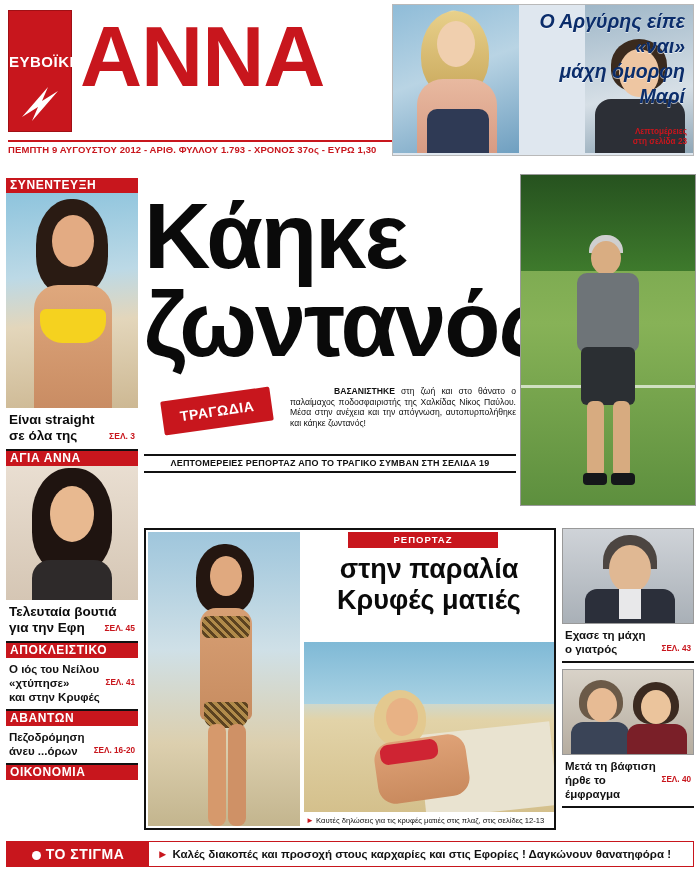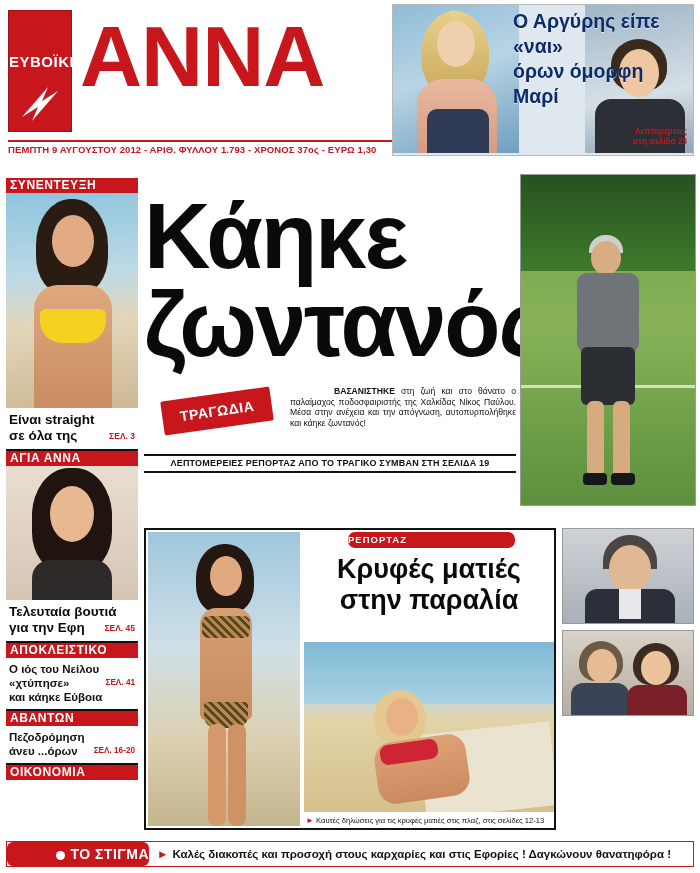--- a/index.html
+++ b/index.html
@@ -152,22 +152,24 @@
     position: absolute;
     left: 10px; top: 94px;
     width: 90px; height: 56px;
     background: #2c2f36;
     border-radius: 16px 16px 0 0;
   }
   .promo-text {
     position: absolute;
     left: 120px; top: 4px;
     width: 178px;
+    text-align: right;
     padding-right: 6px;
     box-sizing: border-box;
+    font-style: italic;
   }
   .promo-text .l1, .promo-text .l2 {
     font-size: 19.5px;
     font-weight: bold;
     color: #0b2d6b;
     line-height: 25px;
     text-shadow: 0 1px 0 rgba(255,255,255,.6);
   }
   .promo-ref {
     position: absolute;
@@ -434,28 +436,28 @@
     background: #cf9166; border-radius: 8px;
   }
   .rep-head-zone {
     position: absolute;
     left: 158px; top: 2px;
     width: 250px; height: 110px;
   }
   .rep-kicker {
     position: absolute;
     left: 44px; top: 0;
-    width: 167px; height: 16px;
+    width: 150px; height: 16px;
     background: #c8161d;
     color: #fff;
     font-size: 9.5px;
     font-weight: bold;
     letter-spacing: 1px;
+    text-align: center;
     line-height: 16px;
-    border-radius: 7px;
   }
   .rep-hl {
     position: absolute;
     left: 0; top: 22px;
     width: 250px;
     text-align: center;
     font-size: 27px;
     font-weight: bold;
     line-height: 31px;
     color: #0a0a0a;
@@ -580,22 +582,21 @@
   .stigma {
     position: absolute;
     left: 0; top: 0;
     width: 142px; height: 24px;
     background: #c8161d;
     color: #ffffff;
     font-size: 14px;
     font-weight: bold;
     letter-spacing: 0.5px;
     line-height: 24px;
-    text-align: right;
-    border-radius: 6px;
+    text-align: center;
   }
   .stigma-dot {
     display: inline-block;
     width: 9px; height: 9px;
     background: #fff;
     border-radius: 50%;
     margin-right: 5px;
     vertical-align: middle;
   }
   .stigma-text {
@@ -635,21 +636,21 @@
         <div class="body"></div>
           <div class="dress"></div>
       </div>
       <div class="promo-photo-right">
         <div class="hair2"></div>
           <div class="face2"></div>
           <div class="shirt"></div>
       </div>
       <div class="promo-text">
         <div class="l1">Ο Αργύρης είπε «ναι»</div>
-        <div class="l2">όρων όμορφη Μαρί</div>
+        <div class="l2">μάχη όμορφη Μαρί</div>
       </div>
       <div class="promo-ref">
         <div>Λεπτομέρειες</div>
         <div>στη σελίδα 23</div>
       </div>
     </div>
   </div>
 
   <div class="leftcol">
 
@@ -673,21 +674,21 @@
     </div>
     <div class="hl">
       <div>Τελευταία βουτιά</div>
       <div><span class="sel">ΣΕΛ. 45</span><span>για την Εφη</span></div>
     </div>
 
     <div class="kicker">ΑΠΟΚΛΕΙΣΤΙΚΟ</div>
     <div class="brief">
       <div>Ο ιός του Νείλου</div>
       <div><span class="sel" style="float:right">ΣΕΛ. 41</span><span>«χτύπησε»</span></div>
-      <div>και κάηκε Εύβοια</div>
+      <div>και στην Κρυφές</div>
     </div>
 
     <div class="kicker">ΑΒΑΝΤΩΝ</div>
     <div class="brief">
       <div>Πεζοδρόμηση</div>
       <div><span class="sel" style="float:right">ΣΕΛ. 16-20</span><span>άνευ ...όρων</span></div>
     </div>
 
     <div class="kicker">ΟΙΚΟΝΟΜΙΑ</div>
   </div>
@@ -728,22 +729,22 @@
       <div class="rl-torso"></div>
         <div class="rl-bikini-top"></div>
       <div class="rl-bikini-bot"></div>
         <div class="rl-legL"></div>
         <div class="rl-legR"></div>
     </div>
 
     <div class="rep-head-zone">
       <div class="rep-kicker">ΡΕΠΟΡΤΑΖ</div>
       <div class="rep-hl">
+        <div>στην παραλία</div>
         <div>Κρυφές ματιές</div>
-        <div>στην παραλία</div>
       </div>
     </div>
 
     <div class="rep-photo-right">
       <div class="sea"></div>
       <div class="towel"></div>
       <div class="rr-hair"></div>
         <div class="rr-face"></div>
       <div class="rr-torso"></div>
         <div class="rr-bikini"></div>
@@ -755,29 +756,37 @@
     </div>
   </div>
 
   <div class="rightcol">
     <div class="r-photo1">
       <div class="m-hair"></div>
         <div class="m-face"></div>
       <div class="m-suit"></div>
         <div class="m-shirt"></div>
     </div>
+    <div class="brief">
+      <div>Εχασε τη μάχη</div>
+      <div><span class="sel" style="float:right">ΣΕΛ. 43</span><span>ο γιατρός</span></div>
+    </div>
 
     <div class="r-photo2" style="margin-top:6px">
       <div class="c-hairA"></div>
         <div class="c-faceA"></div>
       <div class="c-hairB"></div>
         <div class="c-faceB"></div>
       <div class="c-bodyA"></div>
         <div class="c-bodyB"></div>
     </div>
+    <div class="brief">
+      <div>Μετά τη βάφτιση</div>
+      <div><span class="sel" style="float:right">ΣΕΛ. 40</span><span>ήρθε το έμφραγμα</span></div>
+    </div>
   </div>
 
   <div class="bottom">
     <div class="stigma">
       <span class="stigma-dot"></span><span>ΤΟ ΣΤΙΓΜΑ</span>
     </div>
     <div class="stigma-text">
       <span class="bullet">►</span><span>Καλές διακοπές και προσοχή στους καρχαρίες και στις Εφορίες ! Δαγκώνουν θανατηφόρα !</span>
     </div>
   </div>

